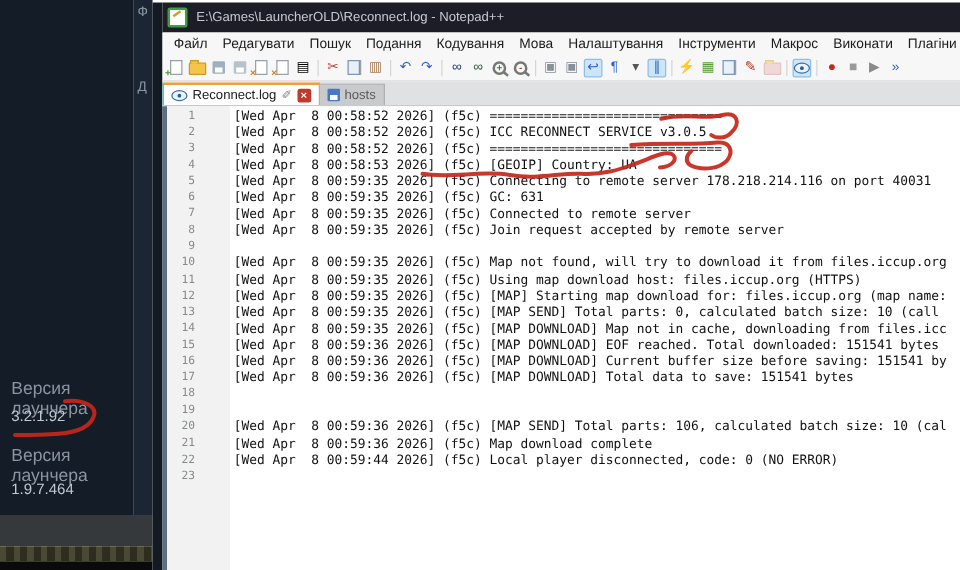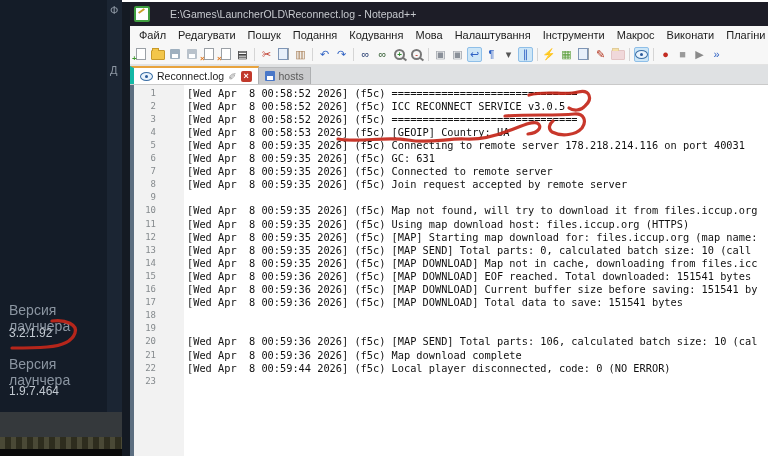--- a/index.html
+++ b/index.html
@@ -14,21 +14,21 @@
   #below1{position:absolute;left:0;top:412px;width:122px;height:25px;background:#35393c;}
   #below2{position:absolute;left:0;top:437px;width:122px;height:12px;
           background:repeating-linear-gradient(90deg,#4a4936 0 5px,#2e2d1e 5px 11px);}
   #below3{position:absolute;left:0;top:449px;width:122px;height:7px;background:#0a0a0a;}
   
   #npp{position:absolute;left:122px;top:2px;width:646px;height:454px;border-left:8px solid #141a23;
        display:flex;flex-direction:column;}
   #titlebar{height:24px;background:#1d1d27;display:flex;align-items:center;padding-left:4px;flex:0 0 auto;}
   #nppicon{width:12px;height:12px;background:#ffffff;border:2px solid #3f9e3f;border-radius:2px;position:relative;margin-right:7px;}
   #nppicon::after{content:"";position:absolute;left:2px;top:2px;width:7px;height:2px;background:#caa02a;transform:rotate(-35deg);}
-  #titletext{color:#c6c9ce;font-size:10.5px;white-space:nowrap;margin-left:13px;}
+  #titletext{color:#c6c9ce;font-size:10.5px;white-space:nowrap;}
   #menubar{height:18px;background:#f7f7f7;display:flex;align-items:center;padding-left:3px;flex:0 0 auto;}
   .mitem{font-size:11px;color:#1c1c1c;padding:0 6px;white-space:nowrap;}
   #toolbar{height:20px;background:#f7f7f7;border-bottom:1px solid #e3e3e3;display:flex;align-items:center;padding-left:2px;flex:0 0 auto;}
   .tbi{display:inline-flex;width:15px;height:15px;align-items:center;justify-content:center;
        font-size:11px;line-height:11px;margin:0 1px;border-radius:2px;position:relative;box-sizing:border-box;}
   .tbi.hl{background:#cde6f7;border:1px solid #8fbfe8;}
   .tbi.dis{opacity:.45;}
   .tbsep{display:inline-block;width:1px;height:13px;background:#d5d5d5;margin:0 3px;}
   .pg{width:8px;height:10px;background:#fff;border:1px solid #9aa0a6;display:block;}
   .pg2{position:absolute;left:2px;top:1px;width:8px;height:10px;background:#e8f0fa;border:1px solid #7e95b5;}
@@ -36,21 +36,21 @@
   .fold{width:12px;height:8px;background:#f3c64a;border:1px solid #c89a2a;border-radius:1px;display:block;position:relative;margin-top:2px;}
   .fold::before{content:"";position:absolute;left:0;top:-3px;width:5px;height:2px;background:#f3c64a;border:1px solid #c89a2a;border-bottom:none;}
   .flop{width:10px;height:10px;border-radius:1px;display:block;position:relative;}
   .flop::after{content:"";position:absolute;left:2px;bottom:1px;width:6px;height:4px;background:#ffffff;}
   .magc{width:7px;height:7px;border:2px solid #777;border-radius:50%;display:flex;align-items:center;justify-content:center;position:relative;font-size:8px;font-weight:bold;}
   .magc::after{content:"";position:absolute;width:5px;height:2px;background:#777;right:-4px;bottom:-2px;transform:rotate(40deg);}
   .eyec{width:11px;height:7px;border:1px solid #3a6ea5;border-radius:50%;background:#e9f3fc;display:flex;align-items:center;justify-content:center;}
   .pup{width:3px;height:3px;background:#2a5a9a;border-radius:50%;}
   #tabbar{height:19px;background:#dfe1e3;display:flex;align-items:flex-end;padding-left:0;flex:0 0 auto;border-bottom:1px solid #c9c9c9;}
   .tab{height:18px;display:flex;align-items:center;padding:0 6px;font-size:10.5px;gap:4px;box-sizing:border-box;}
-  .tab.active{background:#ffffff;border-top:2px solid #e8a33d;border-left:4px solid #14b8a6;border-right:1px solid #aeb0b2;color:#1a1a1a;}
+  .tab.active{background:#ffffff;border-top:2px solid #e8a33d;border-left:1px solid #14b8a6;border-right:1px solid #aeb0b2;color:#1a1a1a;}
   .tab.inactive{background:#c9cacc;border-right:1px solid #aeb0b2;border-top:1px solid #b8b9bb;color:#5b5b5b;height:17px;}
   .tabclose{width:11px;height:11px;background:#c1392b;border-radius:2px;color:#ffffff;font-size:9px;line-height:11px;text-align:center;font-weight:bold;}
   .pinglyph{font-size:10px;color:#8a8a8a;}
   
   #editor{flex:1 1 auto;position:relative;overflow:hidden;
           background:linear-gradient(to right,#5c6e80 0 4px,#f2f2f2 4px 54px,#ffffff 54px);}
   .erow{position:absolute;left:0;width:100%;height:13.1px;display:flex;align-items:center;}
   .lnum{display:inline-block;width:26px;text-align:right;color:#858a8d;
         font-family:"DejaVu Sans Mono",monospace;font-size:9px;flex:0 0 auto;}
   .ltext{display:inline-block;margin-left:31px;color:#111111;white-space:pre;

